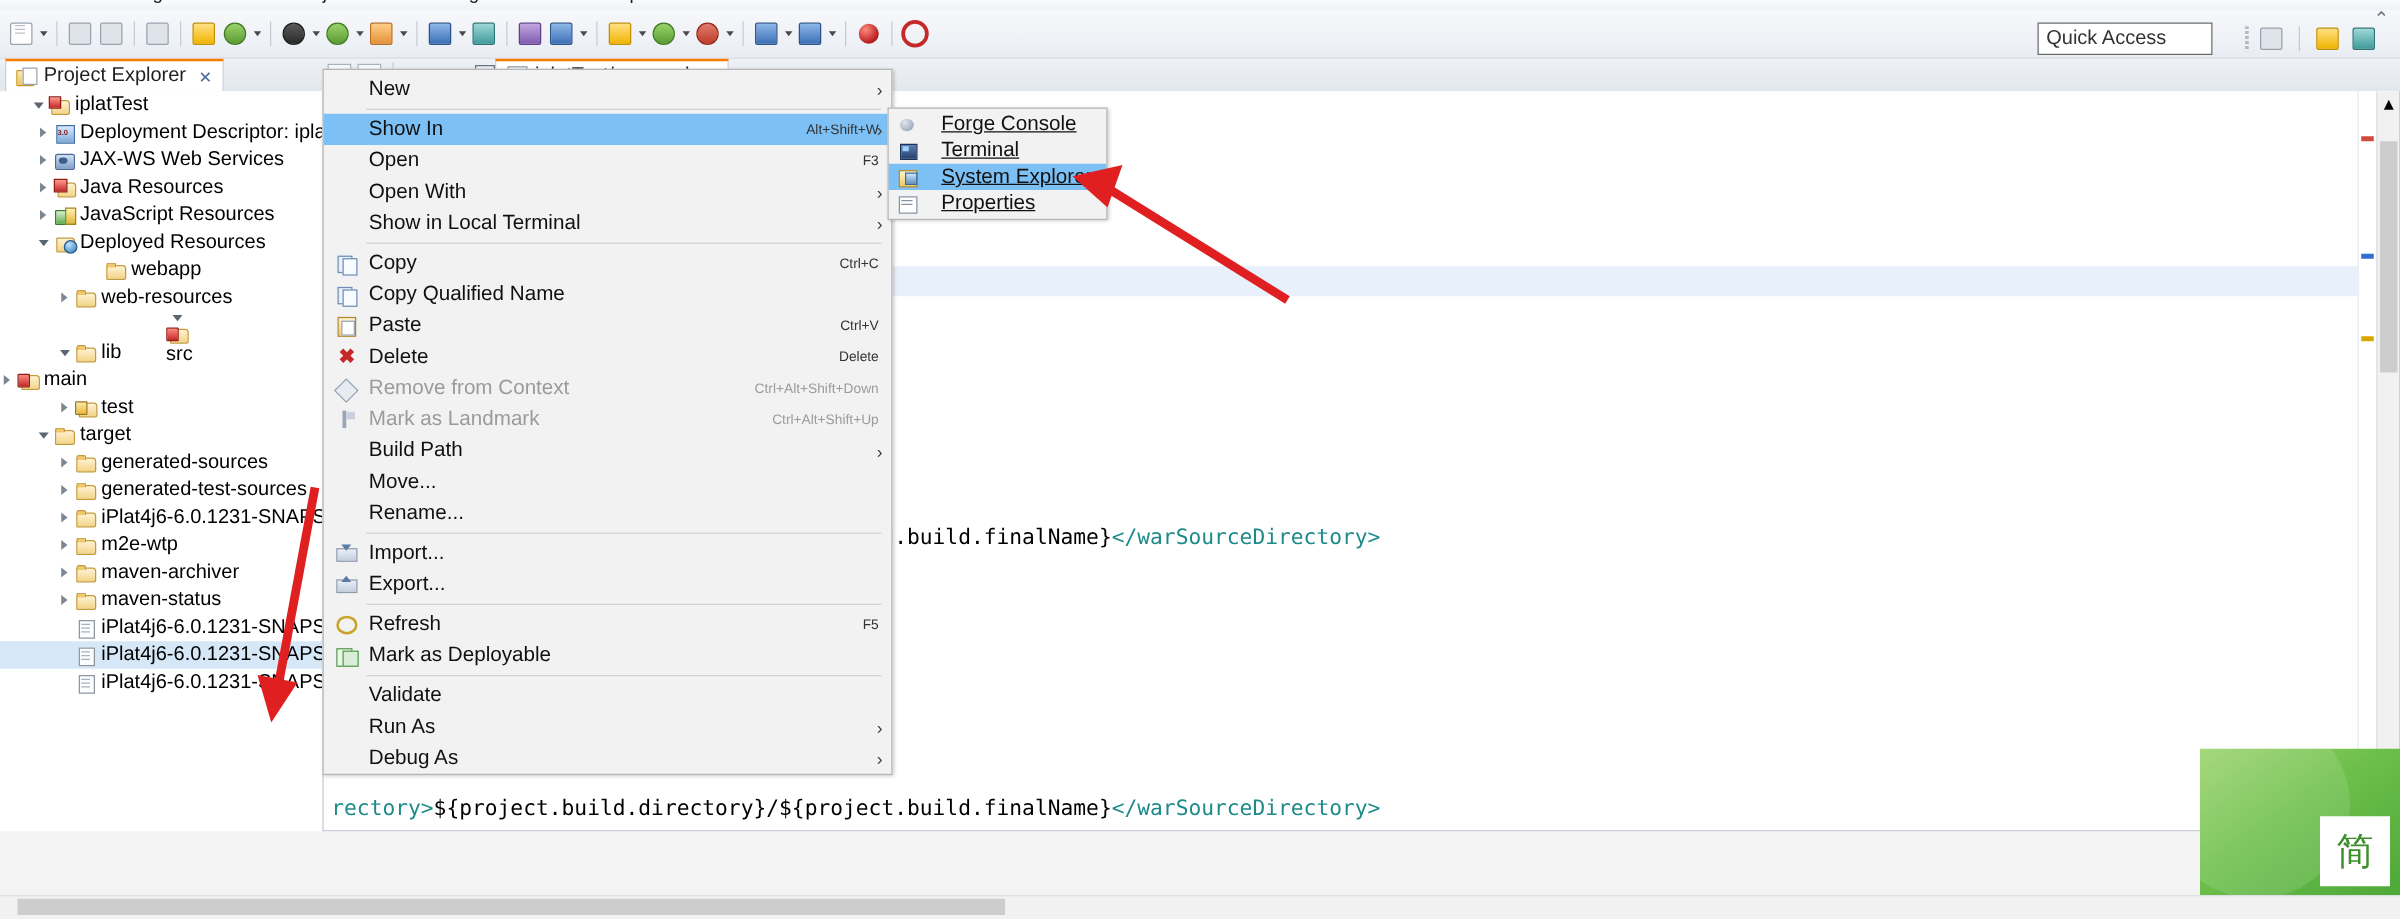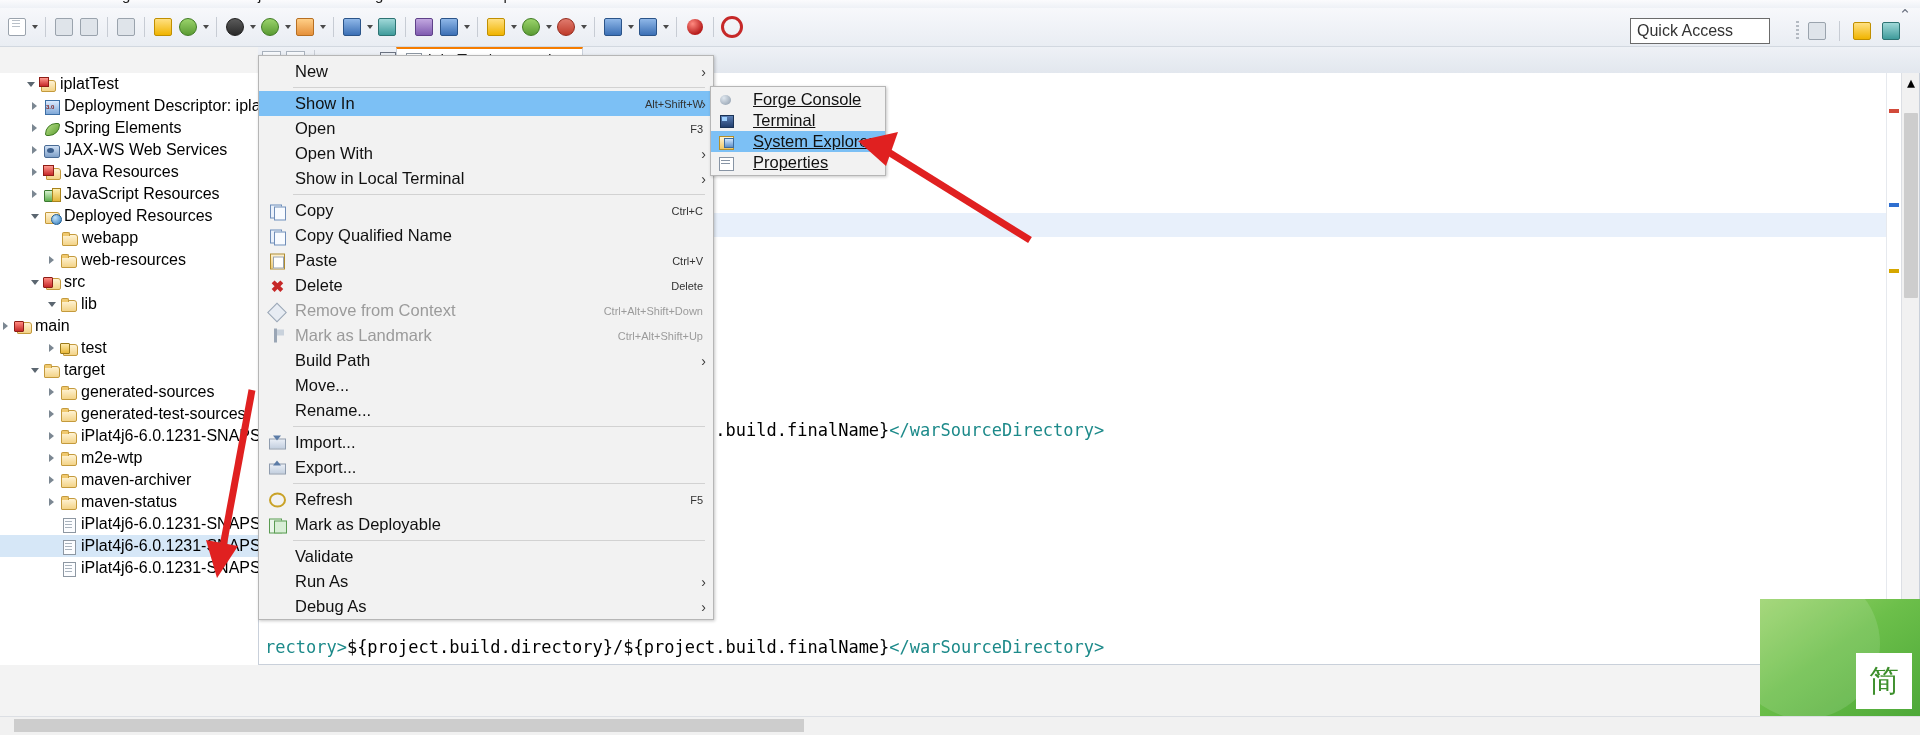--- a/index.html
+++ b/index.html
@@ -420,20 +420,27 @@
           <span class="ic ic-yellow"></span>
         </div>
       <div class="tb-btn">
           <span class="ic ic-teal"></span>
         </div>
     </div>
   </div>
 
   <div class="persp-chevron">⌃</div>
 
+  <div class="view-tabrow">
+    <div class="view-tab">
+      <span class="pe-icon"></span>
+      <span>Project Explorer</span>
+      <span class="tab-close">✕</span>
+    </div>
+  </div>
 
   <div class="ed-tabrow">
     <div class="view-tb">
       <div class="vtb-btn"></div>
       <div class="vtb-btn"></div>
       <div class="tb-sep"></div>
       <div class="vtb-btn plain"></div>
       <div class="vtb-tri"></div>
       <div class="vtb-min"></div>
       <div class="vtb-max"></div>
@@ -452,54 +459,49 @@
           <span class="ticon f-proj"></span>
           <span>iplatTest</span>
         </div>
         <div class="row" style="padding-left: 29px;">
           <span class="twisty tw-right"></span>
           <span class="ticon f-dd"></span>
           <span>Deployment Descriptor: iplat</span>
         </div>
         <div class="row" style="padding-left: 29px;">
           <span class="twisty tw-right"></span>
-          <span class="ticon f-spring"></span>
-          <span>Spring Elements</span>
-        </div>
-        <div class="row" style="padding-left: 29px;">
-          <span class="twisty tw-right"></span>
           <span class="ticon f-jax"></span>
           <span>JAX-WS Web Services</span>
         </div>
         <div class="row" style="padding-left: 29px;">
           <span class="twisty tw-right"></span>
           <span class="ticon f-java"></span>
           <span>Java Resources</span>
         </div>
         <div class="row" style="padding-left: 29px;">
           <span class="twisty tw-right"></span>
           <span class="ticon f-js"></span>
           <span>JavaScript Resources</span>
         </div>
         <div class="row" style="padding-left: 29px;">
           <span class="twisty tw-down"></span>
           <span class="ticon f-deployed"></span>
           <span>Deployed Resources</span>
         </div>
-        <div class="row" style="padding-left: 47px;">
+        <div class="row" style="padding-left: 70px;">
           <span class="twisty none"></span>
           <span class="ticon f-folder"></span>
           <span>webapp</span>
         </div>
         <div class="row" style="padding-left: 46px;">
           <span class="twisty tw-right"></span>
           <span class="ticon f-folder"></span>
           <span>web-resources</span>
         </div>
-        <div class="row" style="padding-left: 29px;">
+        <div class="row" style="padding-left: 29px; flex-direction: column;">
           <span class="twisty tw-down"></span>
           <span class="ticon f-src"></span>
           <span>src</span>
         </div>
         <div class="row" style="padding-left: 46px;">
           <span class="twisty tw-down"></span>
           <span class="ticon f-folder"></span>
           <span>lib</span>
         </div>
         <div class="row" style="">

